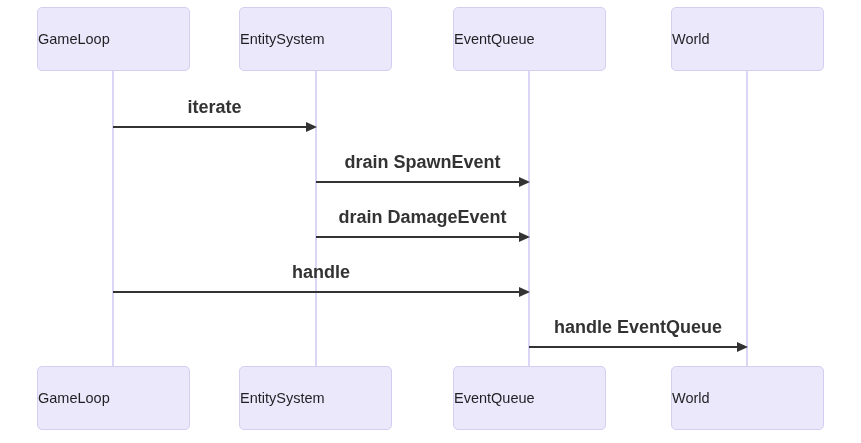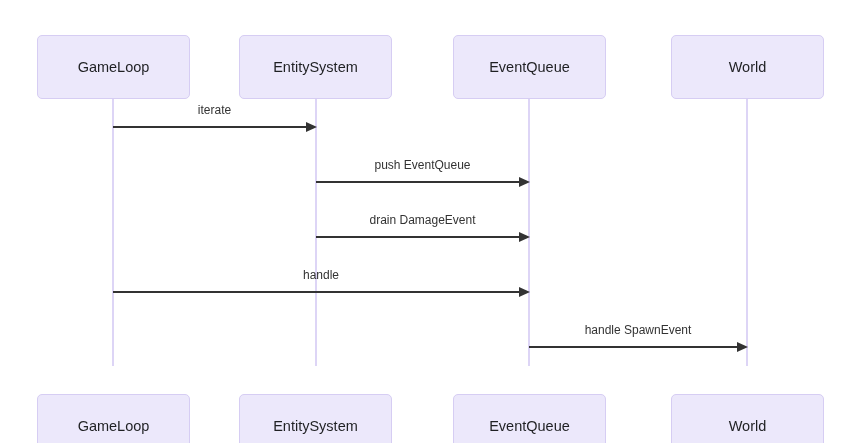--- a/index.html
+++ b/index.html
@@ -20,23 +20,21 @@
   .participant-box {
     position: absolute;
     width: 153px;
     height: 64px;
     box-sizing: border-box;
     background: #ece8fb;
     border: 1px solid #d6cdf3;
     border-radius: 5px;
     display: flex;
     align-items: center;
-    justify-content: center;
     z-index: 3;
-    margin-top: 28px;
   }
   .participant-label {
     font-size: 14.5px;
     color: #1f2023;
     line-height: 1;
     white-space: nowrap;
   }
   .lifeline {
     position: absolute;
     width: 2px;
@@ -62,24 +60,25 @@
     height: 0;
     border-top: 5px solid transparent;
     border-bottom: 5px solid transparent;
     border-left: 11px solid #333333;
   }
   .message-label {
     position: absolute;
     bottom: 10px;
     width: 100%;
     text-align: center;
-    font-size: 12px;
+    font-size: 18px;
     color: #333333;
     line-height: 1;
     white-space: nowrap;
+    font-weight: bold;
   }
 </style>
 </head>
 <body>
 
 <div id="diagram-root">
     <div class="lifeline" style="left: 112px; top: 71px; height: 295px;"></div>
     <div class="lifeline" style="left: 315px; top: 71px; height: 295px;"></div>
     <div class="lifeline" style="left: 528px; top: 71px; height: 295px;"></div>
     <div class="lifeline" style="left: 746px; top: 71px; height: 295px;"></div>
@@ -108,30 +107,30 @@
       <span class="participant-label">World</span>
     </div>
     <div class="message" style="left: 113px; top: 126px; width: 203px;">
       <div class="message-line" style="width: 194px;"></div>
       <div class="message-arrowhead" style="left: 193px;"></div>
       <div class="message-label">iterate</div>
     </div>
     <div class="message" style="left: 316px; top: 181px; width: 213px;">
       <div class="message-line" style="width: 204px;"></div>
       <div class="message-arrowhead" style="left: 203px;"></div>
-      <div class="message-label">push EventQueue</div>
+      <div class="message-label">drain SpawnEvent</div>
     </div>
     <div class="message" style="left: 316px; top: 236px; width: 213px;">
       <div class="message-line" style="width: 204px;"></div>
       <div class="message-arrowhead" style="left: 203px;"></div>
       <div class="message-label">drain DamageEvent</div>
     </div>
     <div class="message" style="left: 113px; top: 291px; width: 416px;">
       <div class="message-line" style="width: 407px;"></div>
       <div class="message-arrowhead" style="left: 406px;"></div>
       <div class="message-label">handle</div>
     </div>
     <div class="message" style="left: 529px; top: 346px; width: 218px;">
       <div class="message-line" style="width: 209px;"></div>
       <div class="message-arrowhead" style="left: 208px;"></div>
-      <div class="message-label">handle SpawnEvent</div>
+      <div class="message-label">handle EventQueue</div>
     </div>
   </div>
 
 </body></html>

